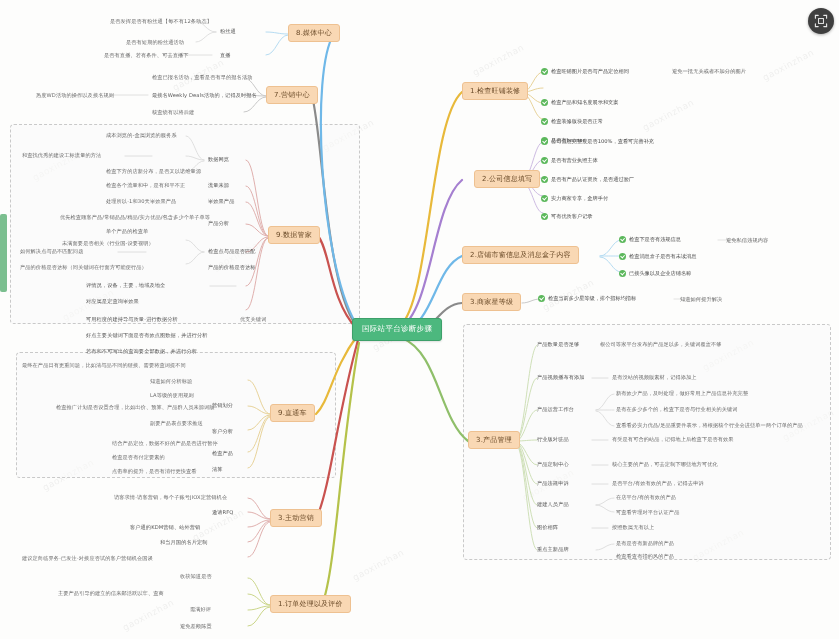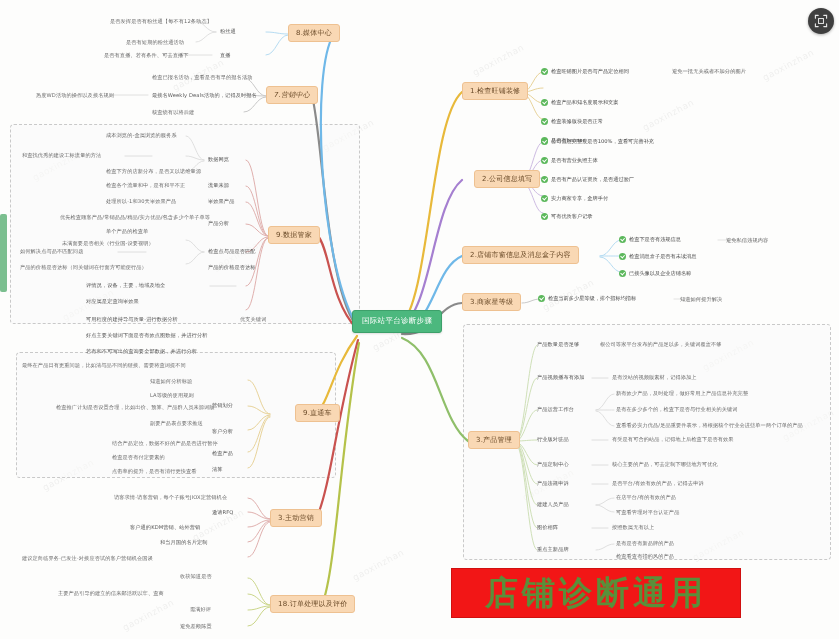--- a/index.html
+++ b/index.html
@@ -257,33 +257,33 @@
       <path d="M270,521 C260,521 258,542 248,542" stroke="#e0b0ae" stroke-width="1"></path>
       <path d="M270,522 C260,522 258,557 248,557" stroke="#e0b0ae" stroke-width="1"></path>
 
       <path d="M270,605 C260,605 258,578 248,578" stroke="#cbd68a" stroke-width="1"></path>
       <path d="M270,605 C260,605 258,594 248,594" stroke="#cbd68a" stroke-width="1"></path>
       <path d="M270,606 C260,606 258,610 248,610" stroke="#cbd68a" stroke-width="1"></path>
       <path d="M270,607 C260,607 258,626 248,626" stroke="#cbd68a" stroke-width="1"></path>
     </g>
   </svg>
 
-  <div class="node root" style="left:352px;top:310px;">国际站平台诊断步骤</div>
+  <div class="node root" style="left:352px;top:318px;">国际站平台诊断步骤</div>
 
   <div class="node main-branch" style="left:462px;top:82px;">1.检查旺铺装修</div>
   <div class="node main-branch" style="left:462px;top:170px;margin-left:12px;">2.公司信息填写</div>
   <div class="node main-branch" style="left:462px;top:246px;">2.店铺市窗信息及消息盒子内容</div>
   <div class="node main-branch" style="left:462px;top:293px;">3.商家星等级</div>
   <div class="node main-branch" style="left:468px;top:431px;">3.产品管理</div>
   <div class="node main-branch" style="left:268px;top:226px;">9.数据管家</div>
-  <div class="node main-branch" style="left:266px;top:86px;font-style:italic;">7.营销中心</div>
+  <div class="node main-branch" style="left:266px;top:86px;">7.营销中心</div>
   <div class="node main-branch" style="left:288px;top:24px;">8.媒体中心</div>
-  <div class="node main-branch" style="left:270px;top:404px;margin-left:25px;">9.直通车</div>
+  <div class="node main-branch" style="left:270px;top:404px;">9.直通车</div>
   <div class="node main-branch" style="left:270px;top:509px;">3.主动营销</div>
-  <div class="node main-branch" style="left:270px;top:595px;">18.订单处理以及评价</div>
+  <div class="node main-branch" style="left:270px;top:595px;">1.订单处理以及评价</div>
 
   <div class="check-item" style="left:541px;top:68px;">
     <span class="chk"></span>
     <span>检查旺铺图片是否与产品定位相同</span>
   </div>
   <div class="leaf tail" style="position:absolute;left:672px;top:68px;">避免一抵无关或者不加分的图片</div>
   <div class="check-item" style="left:541px;top:99px;">
     <span class="chk"></span>
     <span>检查产品和知名度展示和文案</span>
   </div>
@@ -427,21 +427,20 @@
   <div class="leaf mid" style="position:absolute;left:212px;top:509px;">邀请RFQ</div>
   <div class="leaf mid" style="position:absolute;left:130px;top:524px;">客户通的KDM营销、站外营销</div>
   <div class="leaf mid" style="position:absolute;left:160px;top:539px;">和当月国的名片定制</div>
   <div class="leaf tail" style="position:absolute;left:22px;top:555px;">建议定向临界务-已发注-对接应否试的客户营销机会国谈</div>
 
   <div class="leaf tail" style="position:absolute;left:180px;top:573px;">收获知道是否</div>
   <div class="leaf tail" style="position:absolute;left:58px;top:590px;">主要产品引导的建立的信来邮活跃以牢、查商</div>
   <div class="leaf tail" style="position:absolute;left:190px;top:606px;">需满好评</div>
   <div class="leaf tail" style="position:absolute;left:180px;top:623px;">避免差额陈置</div>
 
-  <div class="banner" style="left:451px;top:568px;width:288px;height:48px;">店铺诊断通用</div>
 
   <div class="fsbtn" style="left:808px;top:8px;">
     <svg width="14" height="14" viewBox="0 0 20 20">
       <g fill="none" stroke="#e8e8e8" stroke-width="1.6" stroke-linecap="round">
         <path d="M2,6 L2,2 L6,2"></path>
         <path d="M14,2 L18,2 L18,6"></path>
         <path d="M18,14 L18,18 L14,18"></path>
         <path d="M6,18 L2,18 L2,14"></path>
       </g>
       <rect x="6.5" y="6.5" width="7" height="7" fill="none" stroke="#e8e8e8" stroke-width="1.4"></rect>

